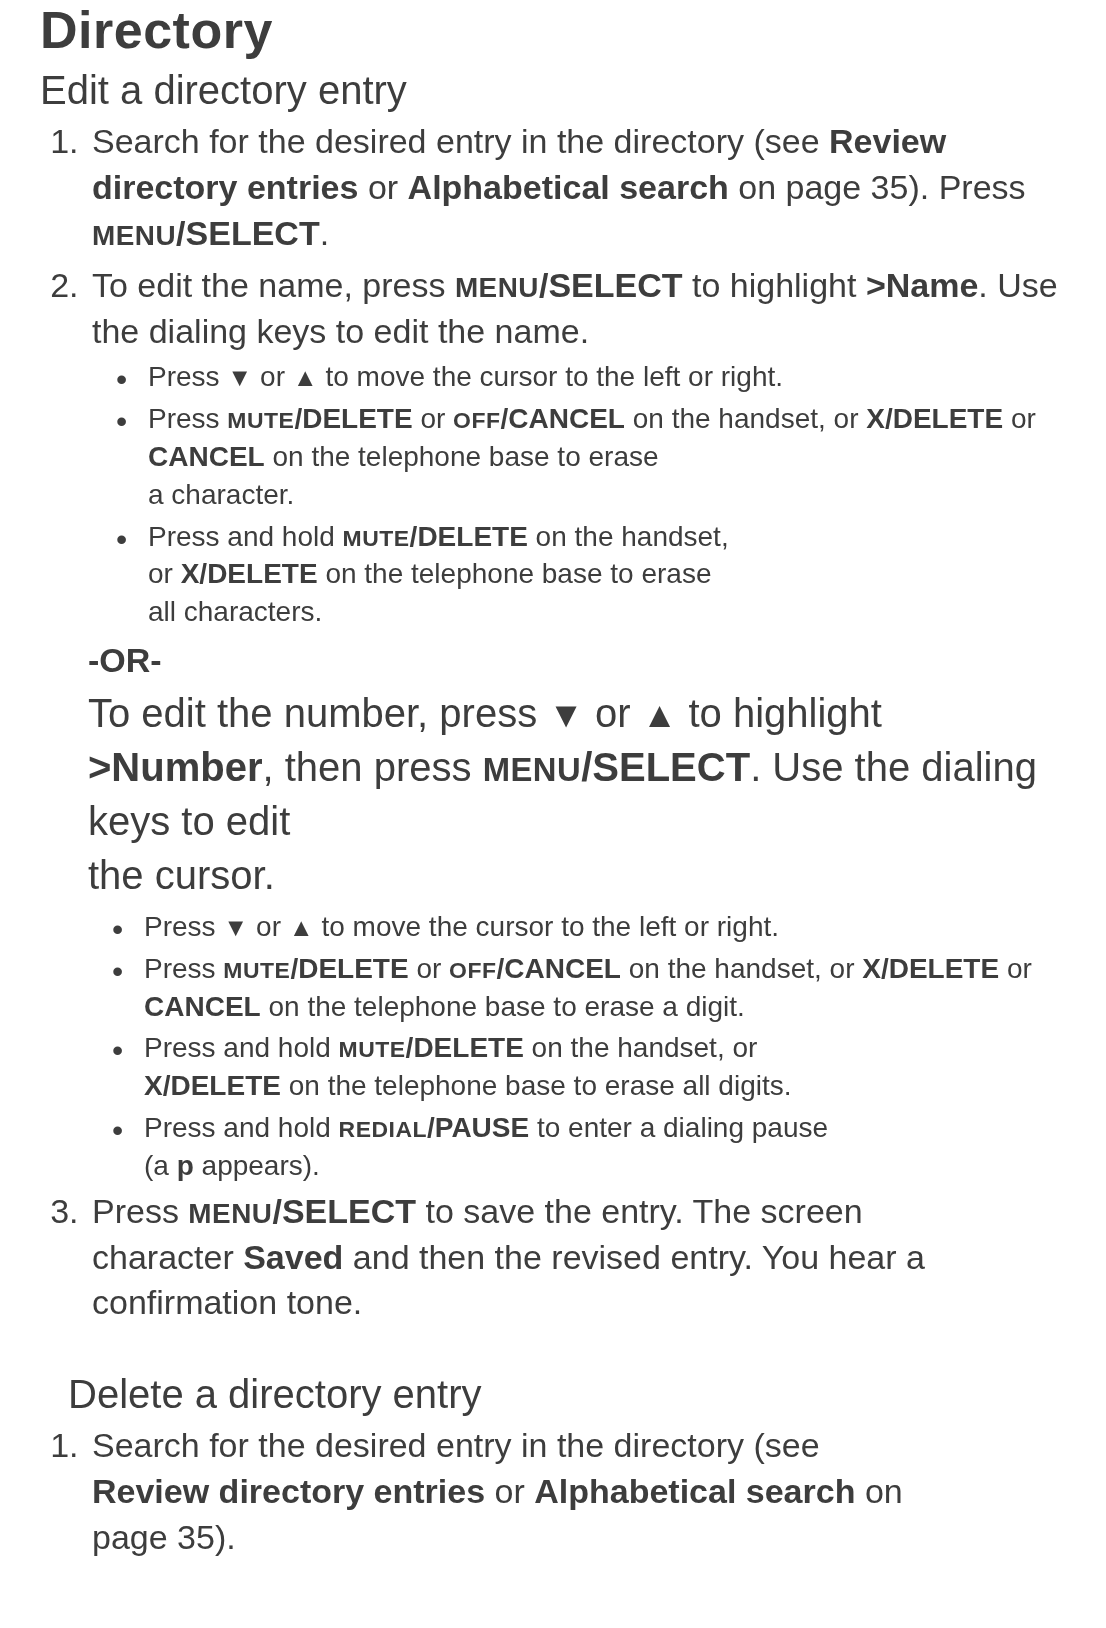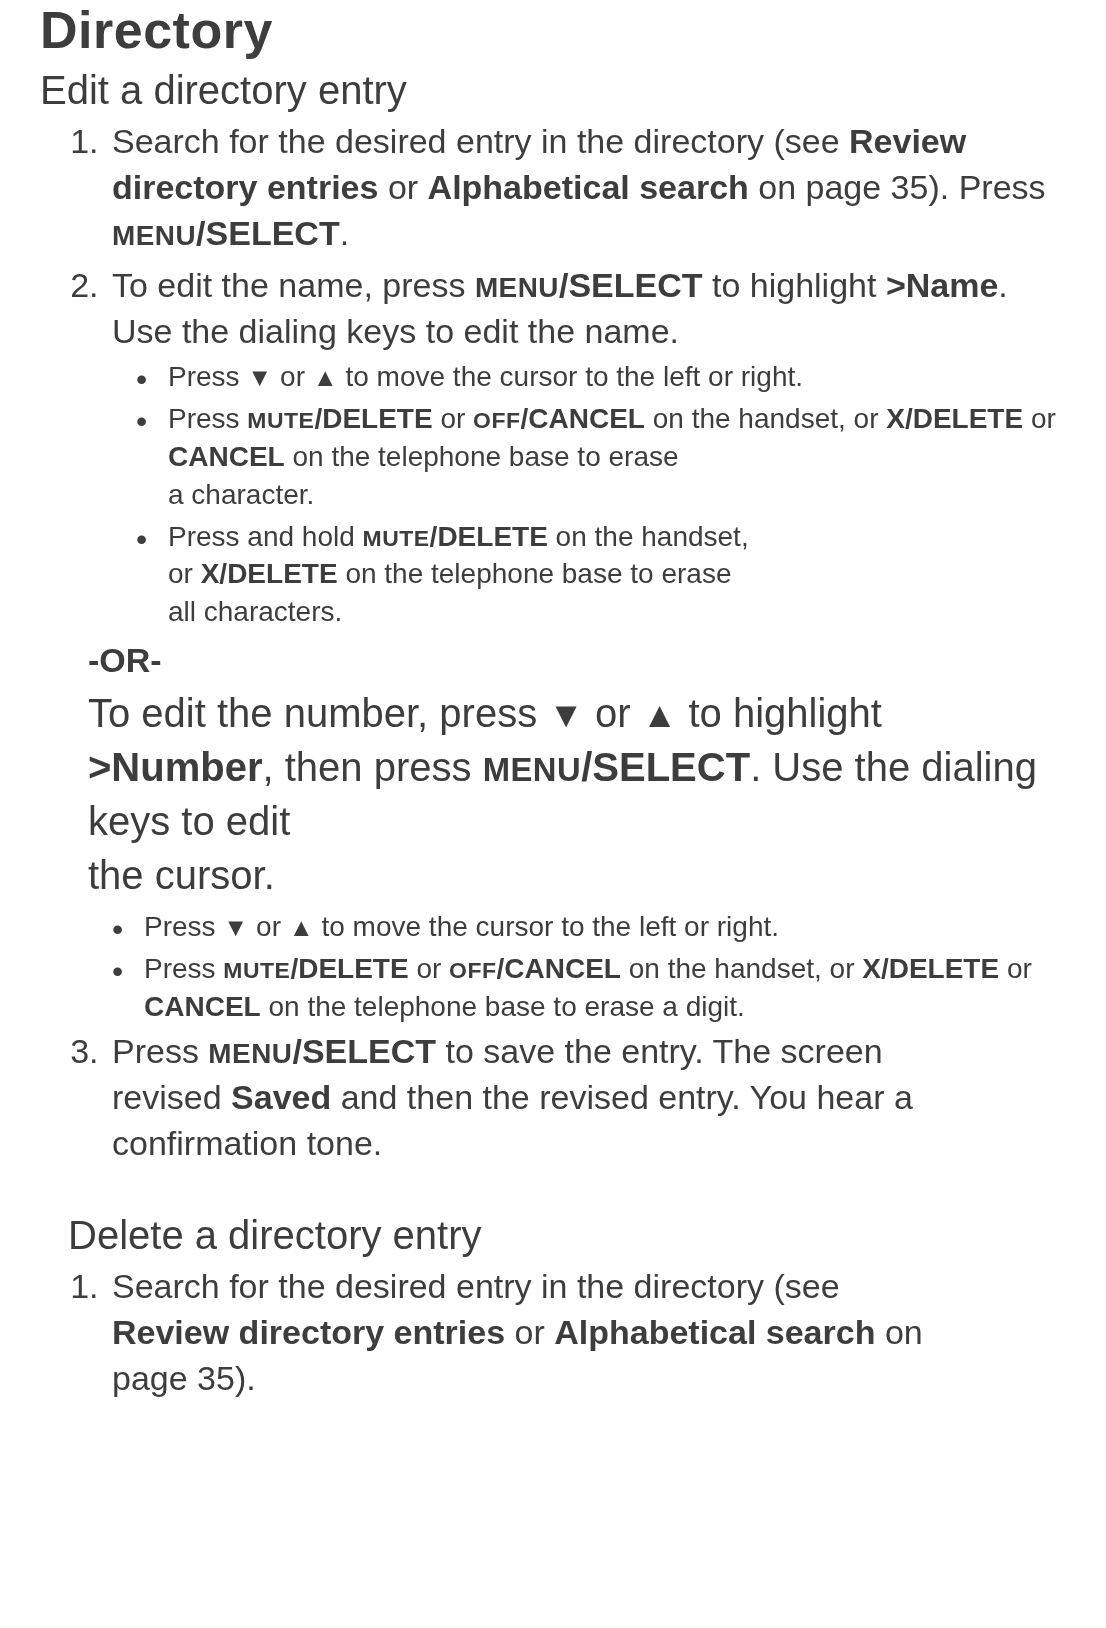--- a/index.html
+++ b/index.html
@@ -34,21 +34,20 @@
   ol.main-list {
     list-style: decimal;
     margin: 0 0 0 0;
     padding-left: 48px;
   }
   ol.main-list > li {
     font-size: 34px;
     line-height: 1.35;
     margin-bottom: 6px;
     padding-left: 4px;
-    margin-left: 20px;
   }
   ul.bullets {
     list-style: none;
     margin: 4px 0 4px 0;
     padding-left: 36px;
   }
   ul.bullets > li {
     position: relative;
     font-size: 28px;
     line-height: 1.35;
@@ -116,26 +115,34 @@
     <span>the cursor.</span>
   </div>
 
   <ul class="bullets" style="margin-left:48px;">
     <li>
       <span>Press </span><span class="arrows">▼</span><span> or </span><span class="arrows">▲</span><span> to move the cursor to the left or right.</span>
     </li>
     <li>
       <span>Press </span><span class="b sc">MUTE</span><span class="b">/DELETE</span><span> or </span><span class="b sc">OFF</span><span class="b">/CANCEL</span><span> on the handset, or </span><span class="b">X/DELETE</span><span> or </span><span class="b">CANCEL</span><span> on the telephone base to erase a digit.</span>
     </li>
+    <li>
+      <span>Press and hold </span><span class="b sc">MUTE</span><span class="b">/DELETE</span><span> on the handset, or</span><br>
+      <span class="b">X/DELETE</span><span> on the telephone base to erase all digits.</span>
+    </li>
+    <li>
+      <span>Press and hold </span><span class="b sc">REDIAL</span><span class="b">/PAUSE</span><span> to enter a dialing pause</span><br>
+      <span>(a </span><span class="b">p</span><span> appears).</span>
+    </li>
   </ul>
 
   <ol class="main-list" start="3">
     <li>
       <span>Press </span><span class="b sc">MENU</span><span class="b">/SELECT</span><span> to save the entry. The screen</span><br>
-      <span>revised </span><span class="b">Saved</span><span> and then the revised entry. You hear a</span><br>
+      <span>character </span><span class="b">Saved</span><span> and then the revised entry. You hear a</span><br>
       <span>confirmation tone.</span>
     </li>
   </ol>
 
   <div class="h2 delete">Delete a directory entry</div>
 
   <ol class="main-list">
     <li>
       <span>Search for the desired entry in the directory (see</span><br>
       <span class="b">Review directory entries</span><span> or </span><span class="b">Alphabetical search</span><span> on</span><br>

